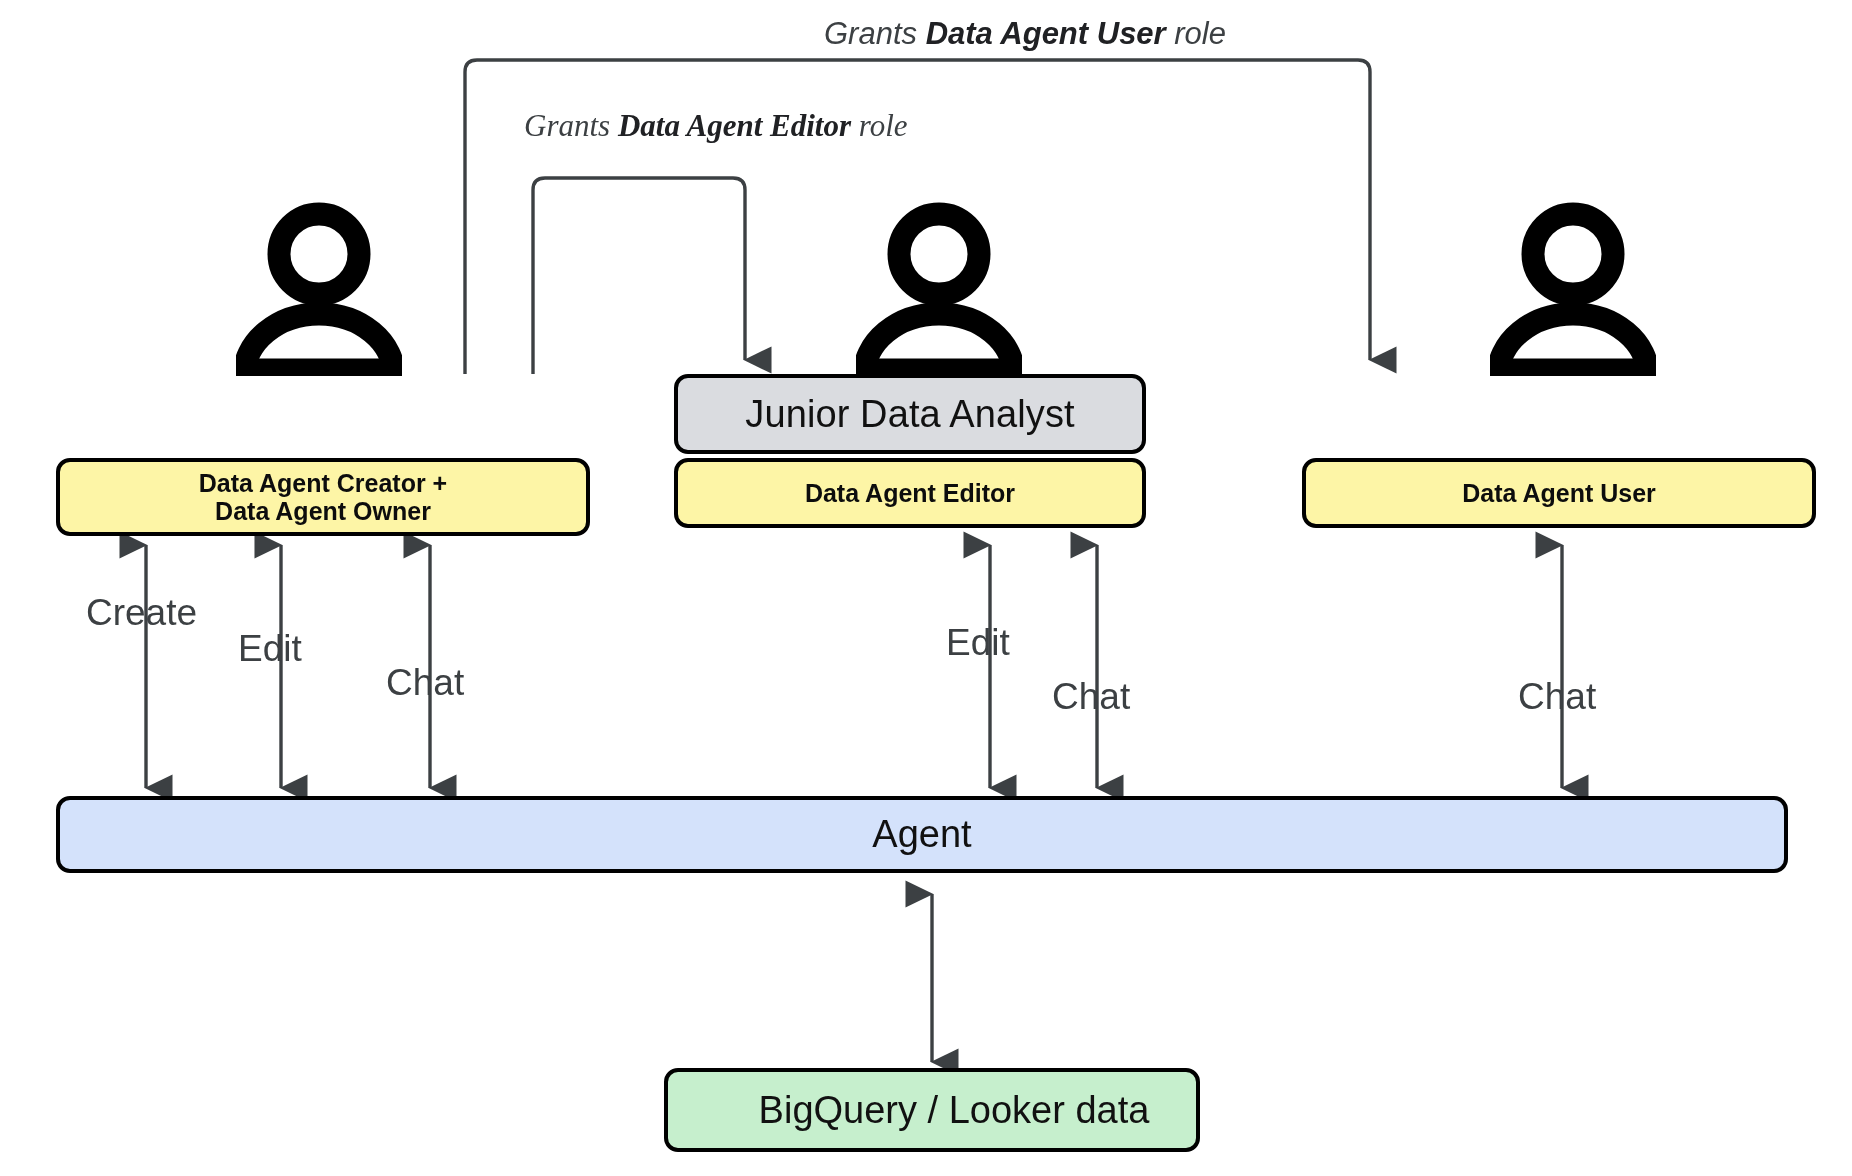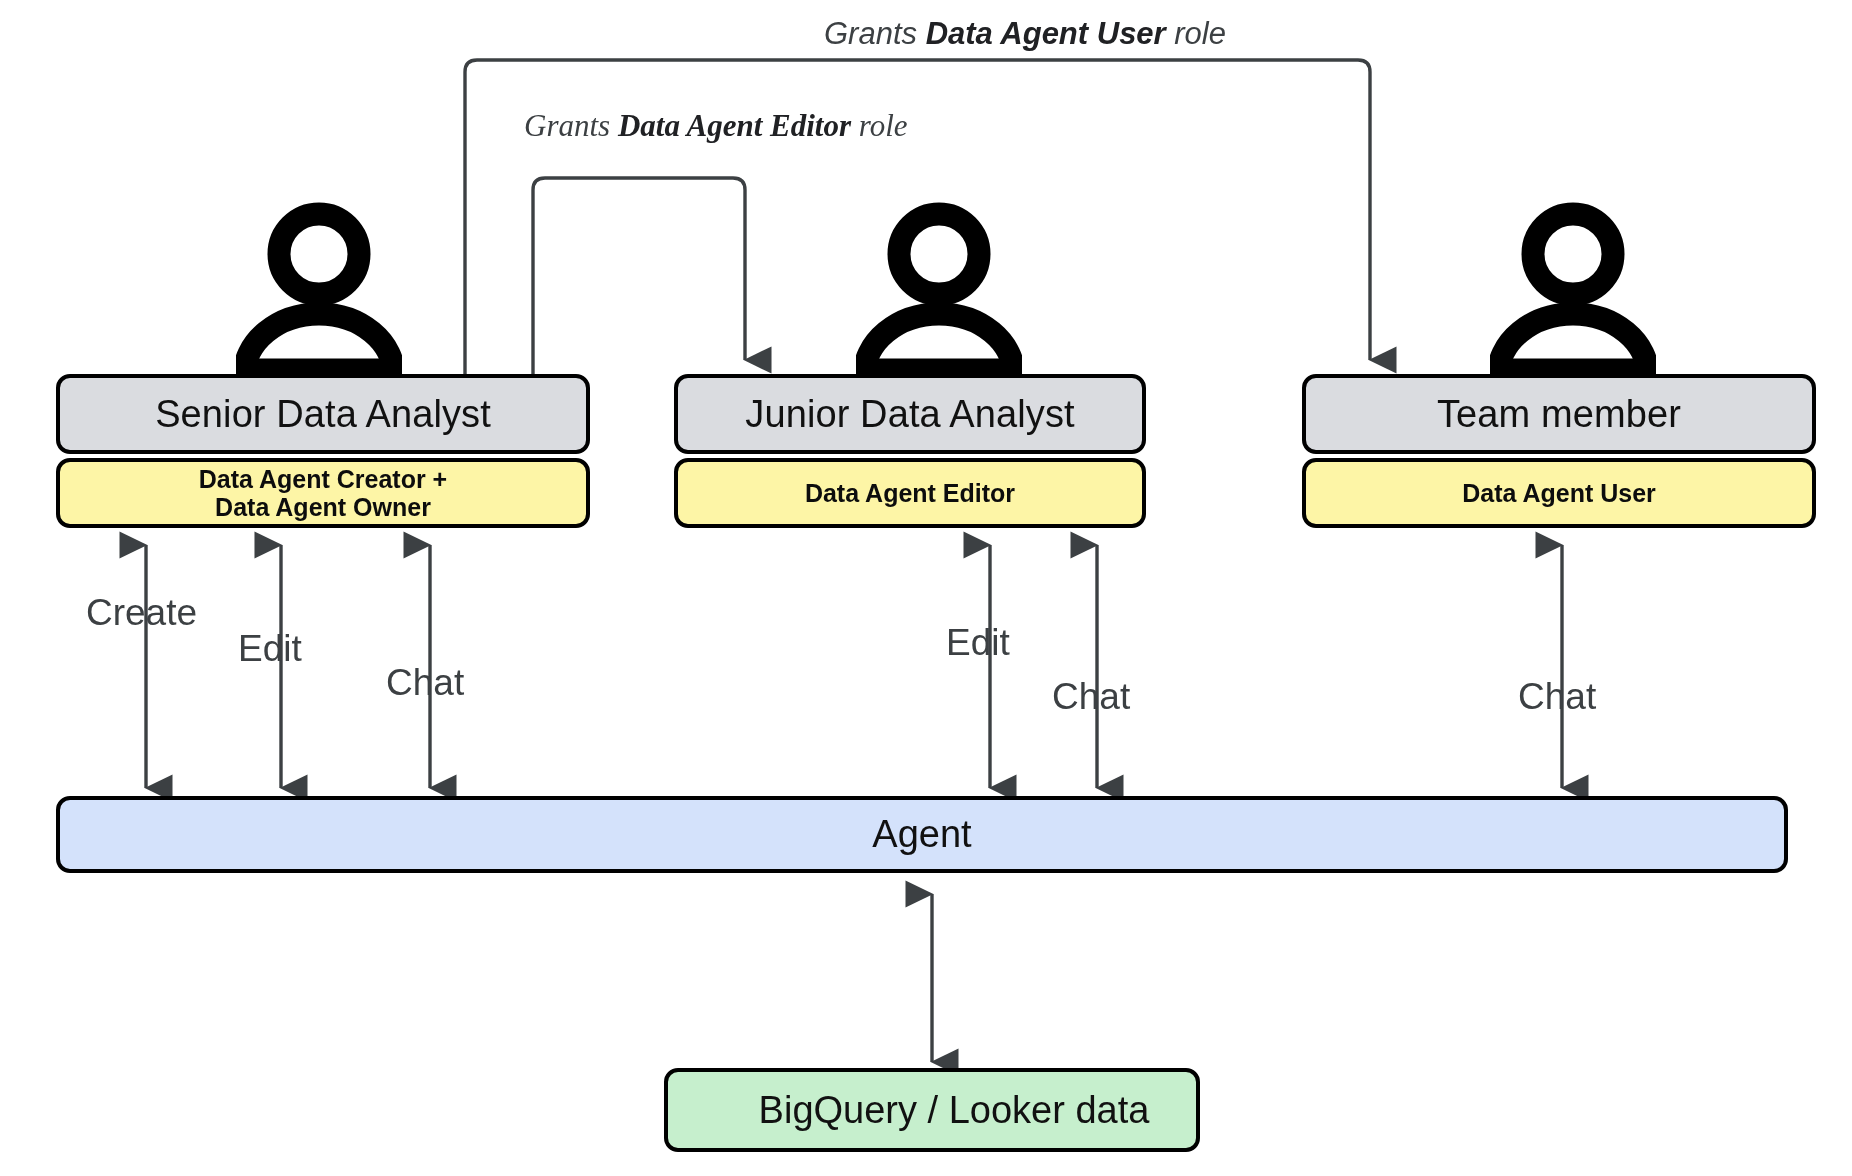--- a/index.html
+++ b/index.html
@@ -125,39 +125,37 @@
     </svg>
   </div>
   <div class="person" style="left:1490px;top:200px;">
     <svg width="166" height="176" viewBox="0 0 166 176" xmlns="http://www.w3.org/2000/svg">
       <circle cx="83" cy="54" r="40" fill="none" stroke="#000" stroke-width="23"></circle>
       <path d="M8,176 A75,62 0 0 1 158,176 Z" fill="none" stroke="#000" stroke-width="23"></path>
       <path d="M8,170 L158,170" stroke="#000" stroke-width="23"></path>
     </svg>
   </div>
 
-  <div class="node role-title" style="left:56px;top:374px;width:534px;height:80px;">Senior Data Analyst</div>
-  <div class="node role-perm" style="left:56px;top:458px;width:534px;height:70px;flex-direction:column;">
+  <div class="node role-perm" style="left:56px;top:458px;width:534px;height:78px;flex-direction:column;">
     <span>Data Agent Creator +</span>
     <span>Data Agent Owner</span>
   </div>
 
   <div class="edge-label" style="left:86px;top:592px;">Create</div>
   <div class="edge-label" style="left:238px;top:628px;">Edit</div>
   <div class="edge-label" style="left:386px;top:662px;">Chat</div>
 
   <div class="node role-title" style="left:674px;top:374px;width:472px;height:80px;">Junior Data Analyst</div>
   <div class="node role-perm" style="left:674px;top:458px;width:472px;height:70px;">
     <span>Data Agent Editor</span>
   </div>
 
   <div class="edge-label" style="left:946px;top:622px;">Edit</div>
   <div class="edge-label" style="left:1052px;top:676px;">Chat</div>
 
-  <div class="node role-title" style="left:1302px;top:374px;width:514px;height:80px;">Team member</div>
   <div class="node role-perm" style="left:1302px;top:458px;width:514px;height:70px;">
     <span>Data Agent User</span>
   </div>
 
   <div class="edge-label" style="left:1518px;top:676px;">Chat</div>
 
   <div class="node agent-bar" style="left:56px;top:796px;width:1732px;height:77px;">Agent</div>
 
   <div class="node data-box" style="left:664px;top:1068px;width:536px;height:84px;">BigQuery / Looker data</div>
 

